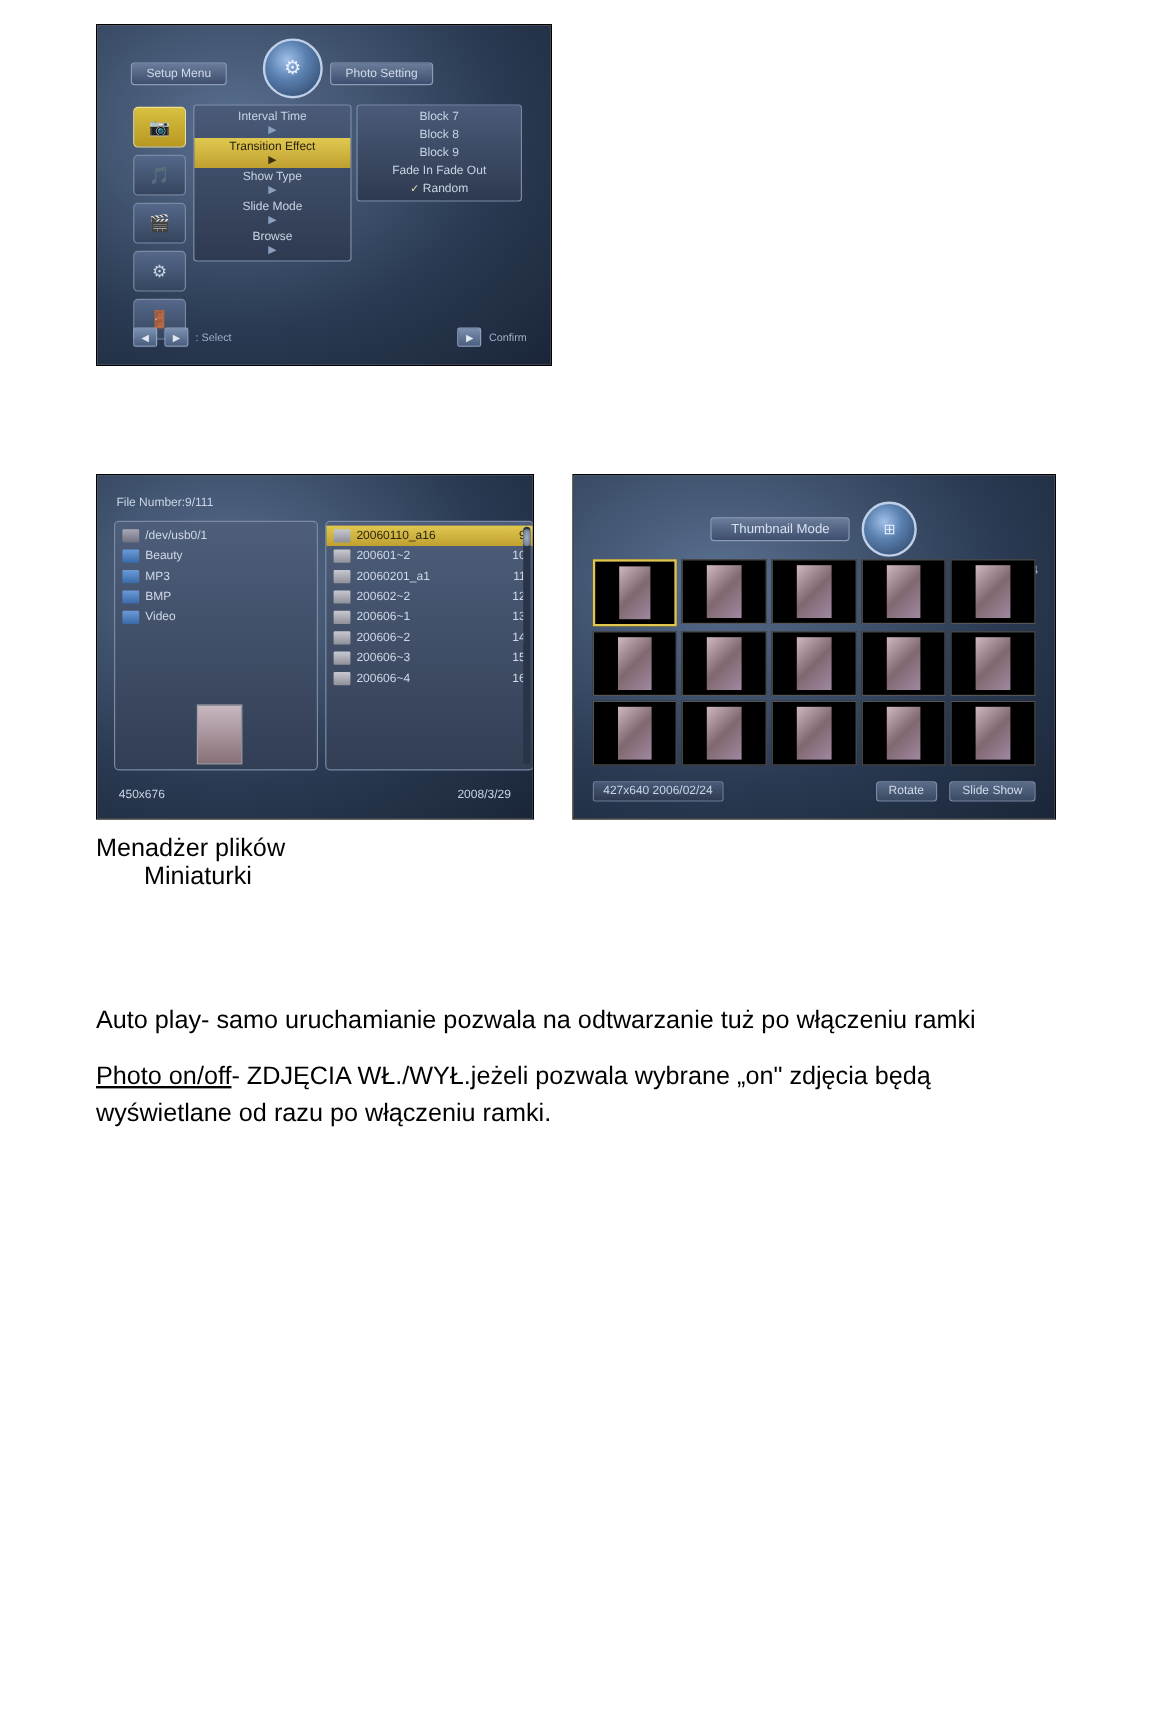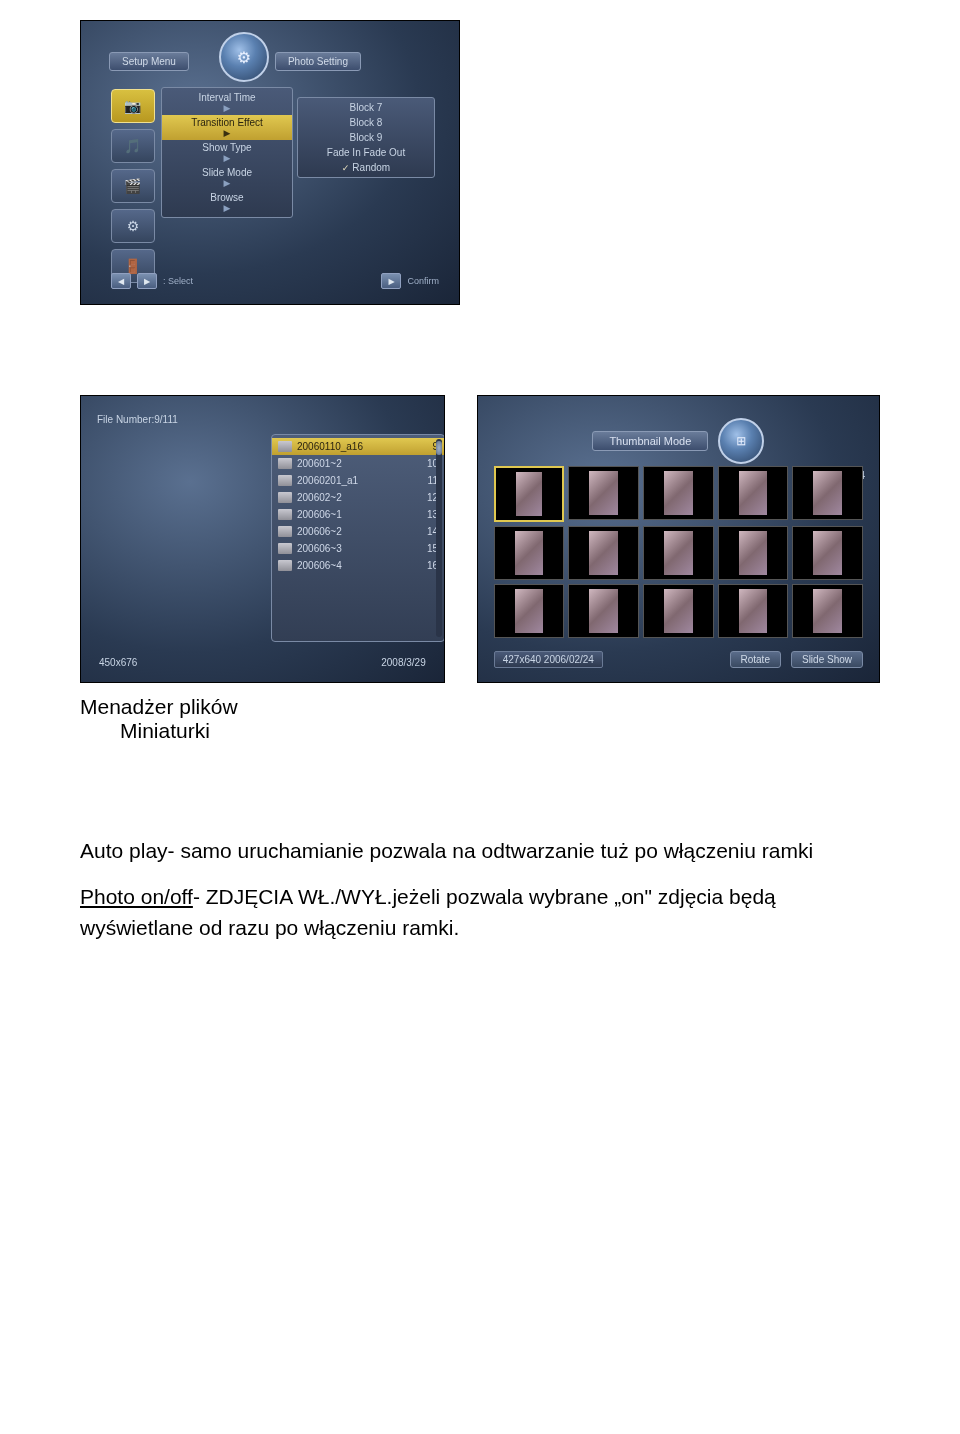--- a/index.html
+++ b/index.html
@@ -87,21 +87,21 @@
   }
   .menu-col {
     position: absolute;
     top: 66px;
     background: linear-gradient(#4a5a78, #2e3a50);
     border: 1px solid #7a8aa5;
     border-radius: 3px;
     padding: 2px 0;
   }
   .menu-col.left { left: 80px; width: 130px; }
-  .menu-col.right { left: 216px; width: 136px; margin-top: 10px; }
+  .menu-col.right { left: 216px; width: 136px; }
   .menu-item {
     font-size: 10px;
     color: #c8d4e4;
     padding: 2px 6px;
     display: flex;
     align-items: center;
     justify-content: space-between;
     flex-direction: column;
   }
   .menu-item.hl {
@@ -393,20 +393,43 @@
       <div class="nav-arrow">▶</div>
       <span class="nav-label">Confirm</span>
     </div>
   </div>
 
 
   <div class="shot-row">
 
     <div class="screenshot shot-fm">
       <div class="fm-top">File Number:9/111</div>
+      <div class="fm-panel fm-left">
+        <div class="fm-row">
+            <span class="fm-icon card"></span>
+            <span>/dev/usb0/1</span>
+          </div>
+        <div class="fm-row">
+            <span class="fm-icon"></span>
+            <span>Beauty</span>
+          </div>
+        <div class="fm-row">
+            <span class="fm-icon"></span>
+            <span>MP3</span>
+          </div>
+        <div class="fm-row">
+            <span class="fm-icon"></span>
+            <span>BMP</span>
+          </div>
+        <div class="fm-row">
+            <span class="fm-icon"></span>
+            <span>Video</span>
+          </div>
+        <div class="fm-thumb"></div>
+      </div>
       <div class="fm-panel fm-right">
         <div class="fm-row hl">
             <span class="fm-icon jpg"></span>
             <span>20060110_a16</span>
             <span class="fm-num">9</span>
           </div>
         <div class="fm-row">
             <span class="fm-icon jpg"></span>
             <span>200601~2</span>
             <span class="fm-num">10</span>

